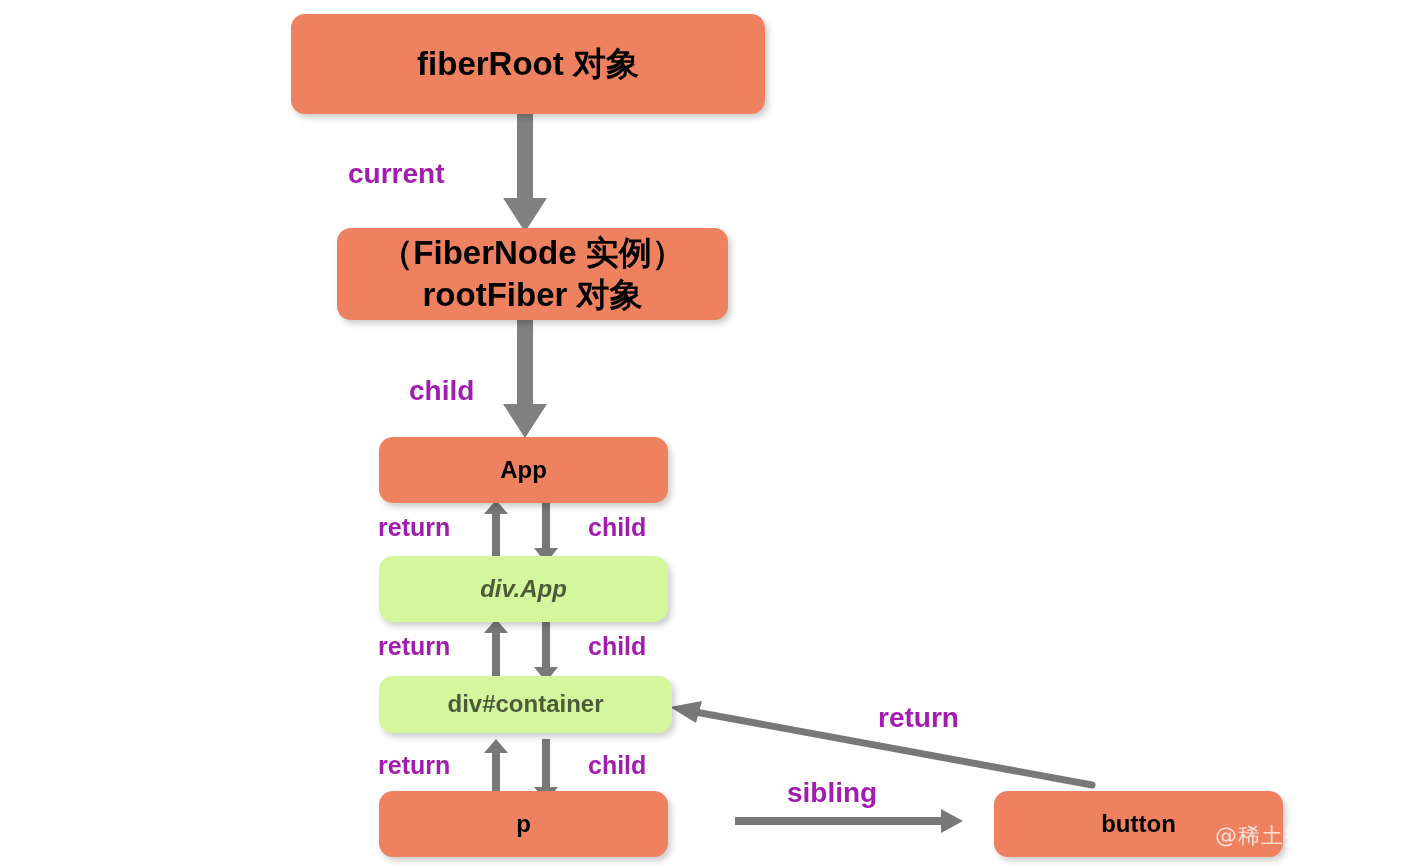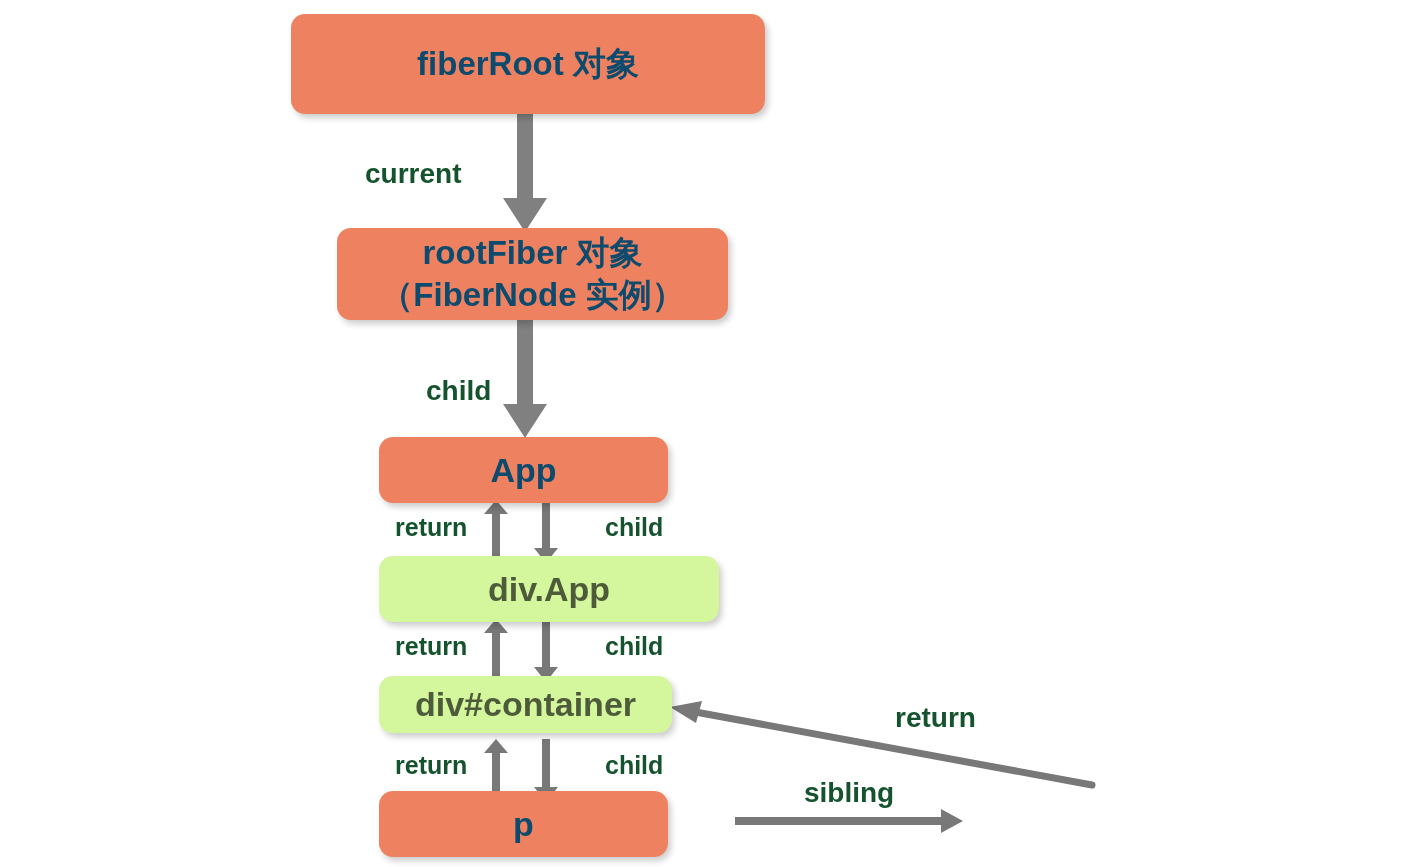--- a/index.html
+++ b/index.html
@@ -30,48 +30,47 @@
     z-index: 3;
   }
   .node .node-line {
     display: block;
     white-space: nowrap;
   }
   .node-orange {
     background: #ee8260;
   }
   .node-orange .node-line {
-    color: #0c4a6e;
+    color: #000000;
   }
   .node-green {
     background: #d4f79e;
   }
   .node-green .node-line {
     color: #4e5b3a;
   }
   .node-big .node-line {
     font-size: 33px;
     font-weight: bold;
     line-height: 1.28;
   }
   .node-mid .node-line {
-    font-size: 34px;
+    font-size: 24px;
     font-weight: bold;
     line-height: 1.2;
   }
 
   
   .edge-label {
     position: absolute;
-    color: #14532d;
+    color: #a21caf;
     font-size: 28px;
     font-weight: bold;
     white-space: nowrap;
     z-index: 4;
-    margin-left: 17px;
   }
   .edge-label.small {
     font-size: 25px;
     font-weight: bold;
   }
 
   
   .arrow-svg {
     position: absolute;
     z-index: 2;
@@ -134,40 +133,43 @@
   <svg class="arrow-svg" style="left:660px; top:695px;" width="440" height="105" viewBox="0 0 440 105">
     <line x1="432" y1="90" x2="30" y2="16" stroke="#787878" stroke-width="7" stroke-linecap="round"></line>
     <path d="M10 12 L42 6 L36 28 Z" fill="#787878"></path>
   </svg>
 
   <div class="node node-orange node-big" style="left:291px; top:14px; width:474px; height:100px;">
     <span class="node-line">fiberRoot 对象</span>
   </div>
 
   <div class="node node-orange node-big" style="left:337px; top:228px; width:391px; height:92px;">
+    <span class="node-line">（FiberNode 实例）</span>
     <span class="node-line">rootFiber 对象</span>
-    <span class="node-line">（FiberNode 实例）</span>
   </div>
 
   <div class="node node-orange node-mid" style="left:379px; top:437px; width:289px; height:66px;">
     <span class="node-line">App</span>
   </div>
 
-  <div class="node node-green node-mid" style="left:379px; top:556px; width:340px; height:66px;">
+  <div class="node node-green node-mid" style="left:379px; top:556px; width:289px; height:66px;font-style:italic;">
     <span class="node-line">div.App</span>
   </div>
 
   <div class="node node-green node-mid" style="left:379px; top:676px; width:293px; height:57px;">
     <span class="node-line">div#container</span>
   </div>
 
   <div class="node node-orange node-mid" style="left:379px; top:791px; width:289px; height:66px;">
     <span class="node-line">p</span>
   </div>
 
+  <div class="node node-orange node-mid" style="left:994px; top:791px; width:289px; height:66px;">
+    <span class="node-line">button</span>
+  </div>
 
   <div class="edge-label" style="left:348px; top:158px;">current</div>
 
   <div class="edge-label" style="left:409px; top:375px;">child</div>
 
   <div class="edge-label small" style="left:378px; top:513px;">return</div>
 
   <div class="edge-label small" style="left:588px; top:513px;">child</div>
 
   <div class="edge-label small" style="left:378px; top:632px;">return</div>

